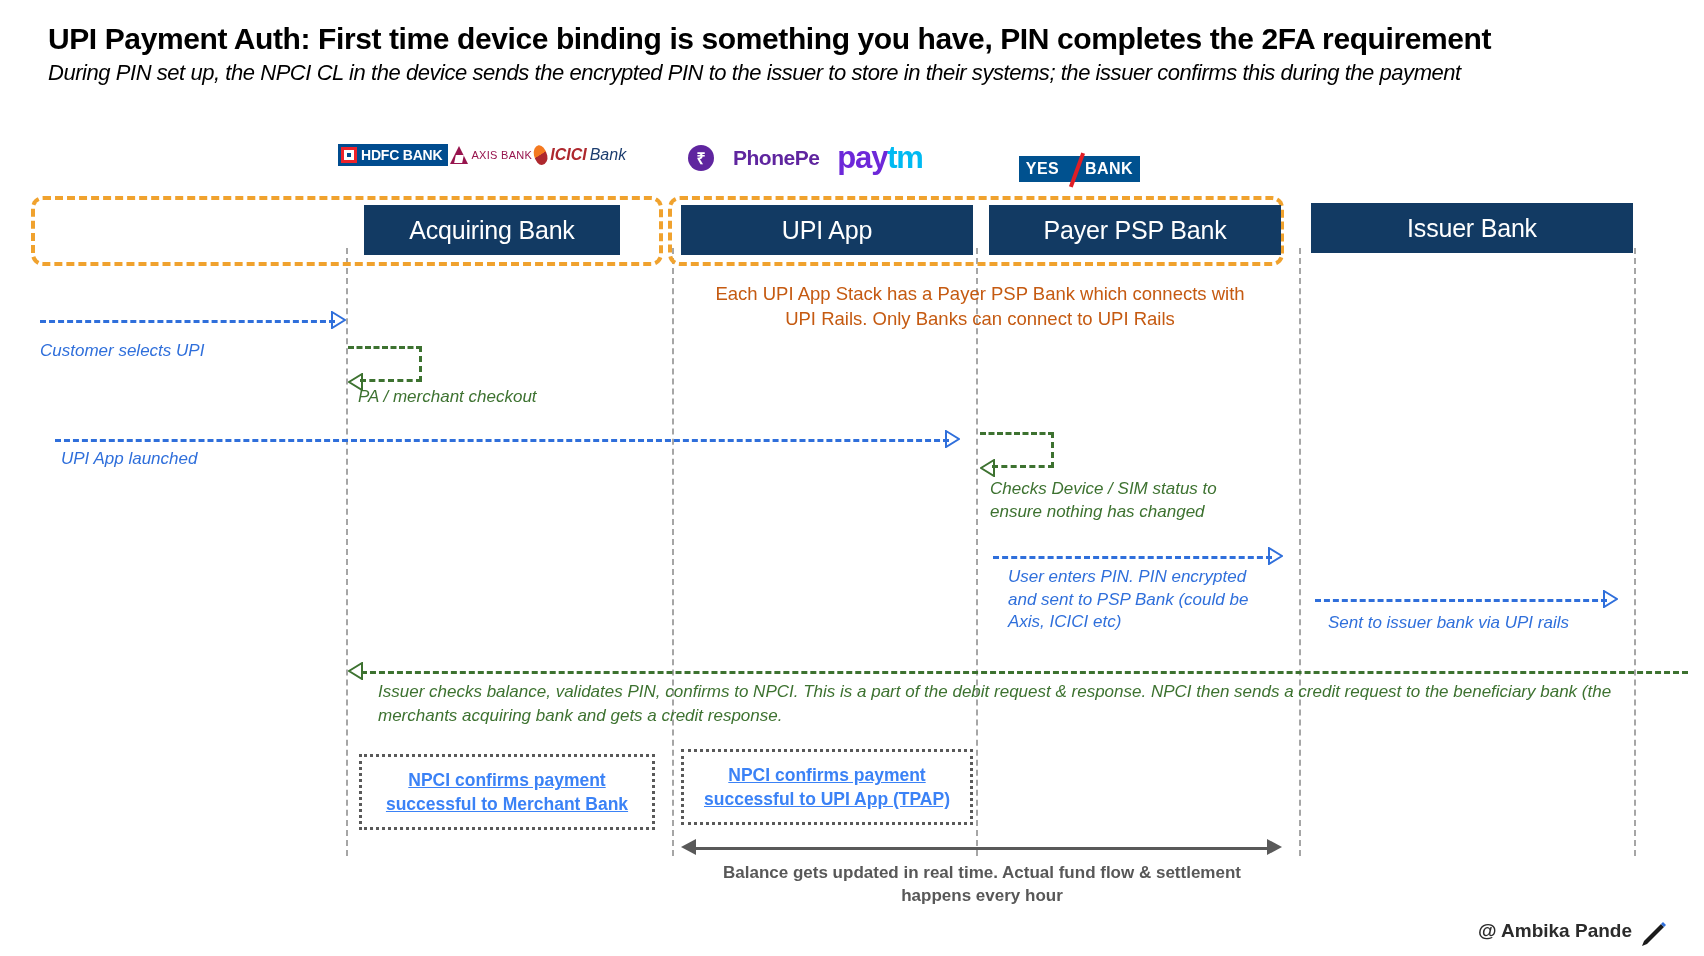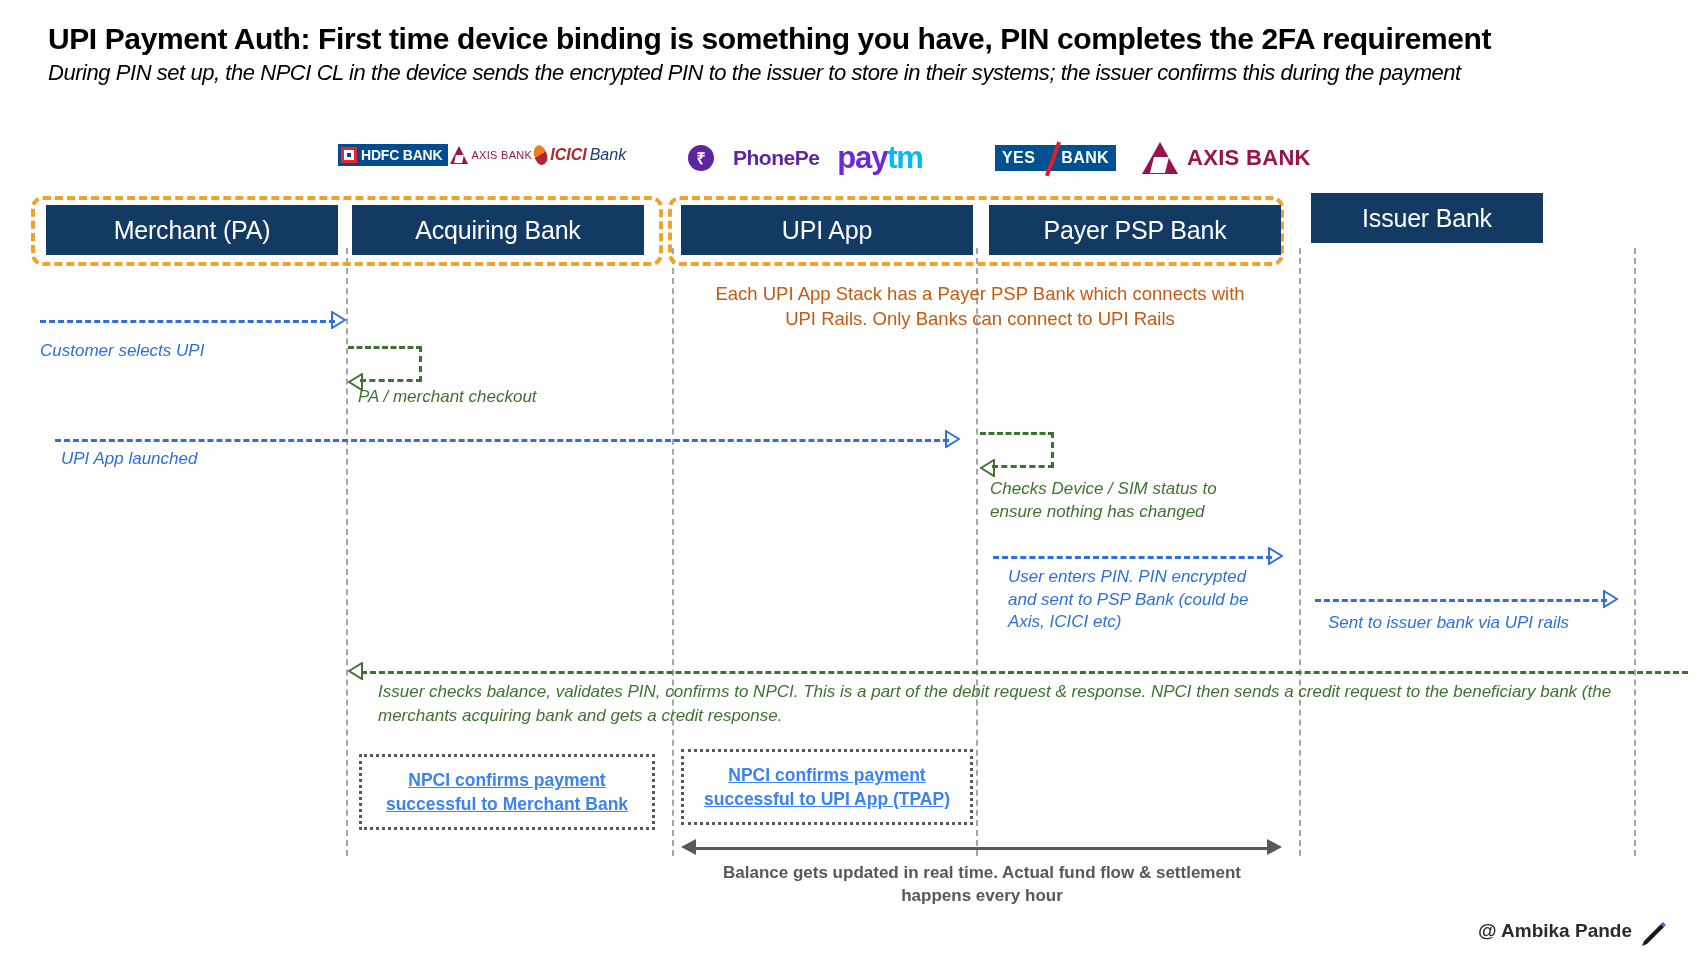--- a/index.html
+++ b/index.html
@@ -243,46 +243,45 @@
   <div class="logo-row" style="left:688px; top:140px; gap:18px;">
     <div class="lg-phonepe">
       <span class="circ"></span>
       <span class="txt">PhonePe</span>
     </div>
     <div class="lg-paytm">
       <span class="a">pay</span><span class="b">tm</span>
     </div>
   </div>
 
-  <div class="logo-row" style="left:995px; top:142px; gap:26px;">
+  <div class="logo-row" style="left:995px; top:156px; gap:26px;flex-direction:column;">
     <div class="lg-yes">
       <span class="t">YES</span>
       <span class="slash"></span>
       <span class="t" style="margin-left:26px;">BANK</span>
     </div>
     <div class="lg-axis-big">
       <span class="mark"></span>
       <span class="txt">AXIS BANK</span>
     </div>
   </div>
 
   <div class="lifeline" style="left:346px;"></div>
   <div class="lifeline" style="left:672px;"></div>
   <div class="lifeline" style="left:976px;"></div>
   <div class="lifeline" style="left:1299px;"></div>
   <div class="lifeline" style="left:1634px;"></div>
 
   <div class="grp" style="left:31px; top:196px; width:632px; height:70px;"></div>
   <div class="grp" style="left:668px; top:196px; width:616px; height:70px;"></div>
 
-  <div class="actor-box" style="left:46px;  top:205px; width:292px;">Merchant (PA)</div>
-  <div class="actor-box" style="left:352px; top:205px; width:292px;">Acquiring Bank</div>
+  <div class="actor-box" style="left:364px; top:205px; width:256px;">Acquiring Bank</div>
   <div class="actor-box" style="left:681px; top:205px; width:292px;">UPI App</div>
   <div class="actor-box" style="left:989px; top:205px; width:292px;">Payer PSP Bank</div>
-  <div class="actor-box" style="left:1311px; top:193px; width:232px;">Issuer Bank</div>
+  <div class="actor-box" style="left:1311px; top:203px; width:322px;">Issuer Bank</div>
 
   <div class="note orange" style="left:690px; top:282px; width:580px;">
     <div>Each UPI App Stack has a Payer PSP Bank which connects with</div>
     <div>UPI Rails. Only Banks can connect to UPI Rails</div>
   </div>
 
   <div class="harrow" style="left:40px; top:320px; width:306px;">
     <div class="line"></div>
     <svg class="arrow-hollow-r" viewBox="0 0 15 18">
       <polygon points="1,1 14,9 1,17" fill="none" stroke="#2f6fdb" stroke-width="2"></polygon>

